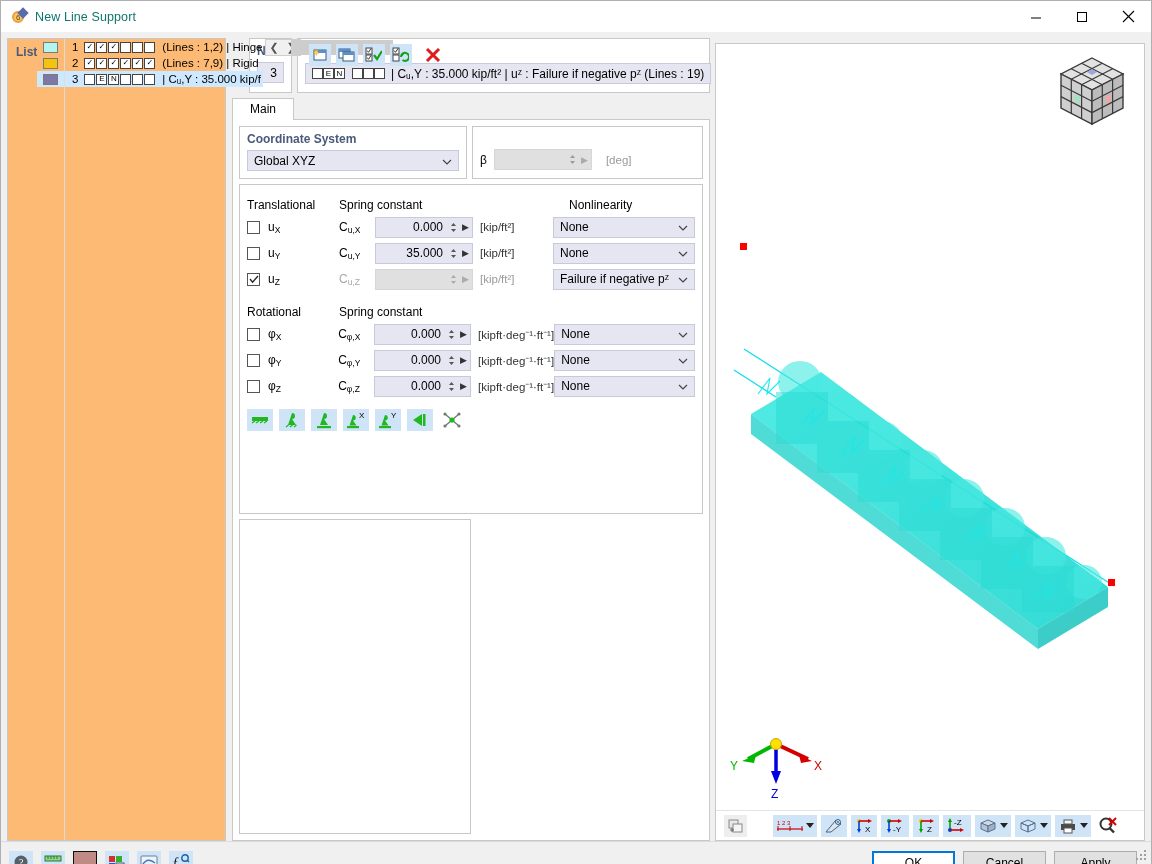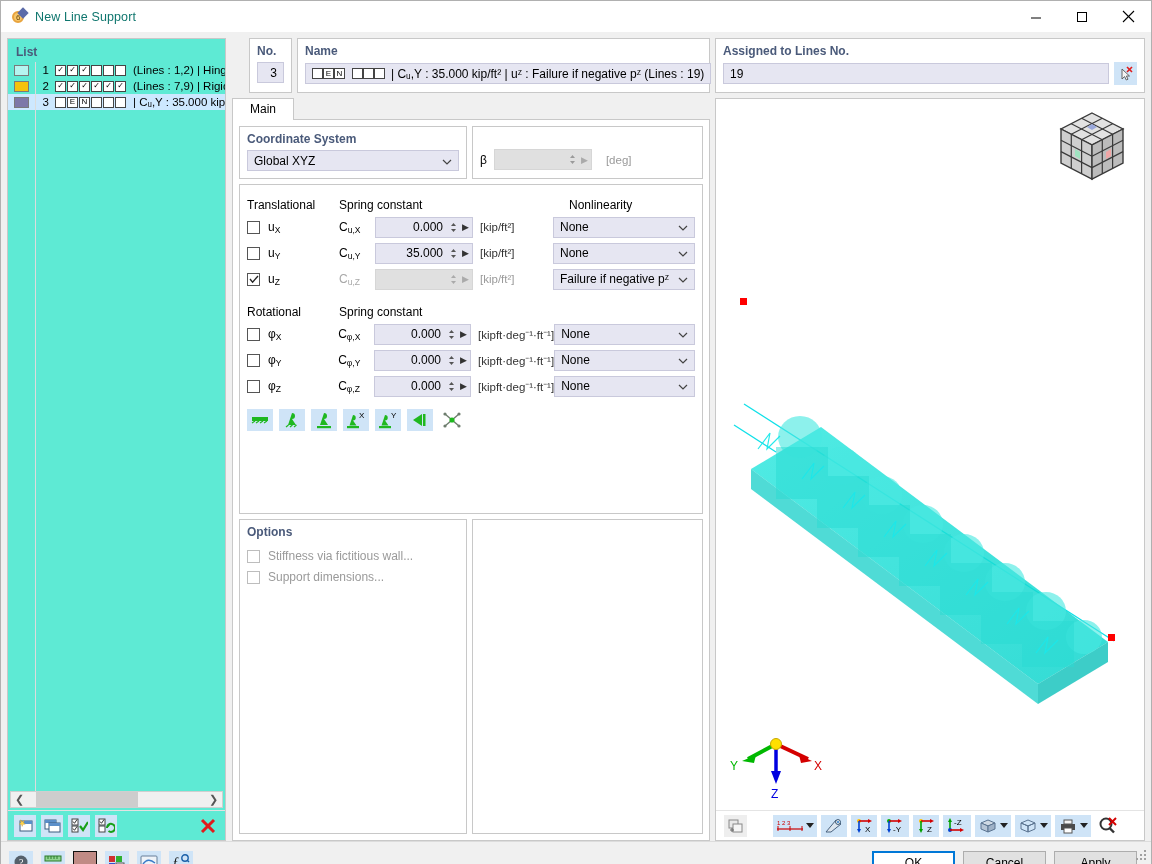--- a/index.html
+++ b/index.html
@@ -44,22 +44,22 @@
   .winbtn {
     width: 46px; height: 30px; display: flex; align-items: center; justify-content: center;
     background: transparent; border: none; cursor: default;
   }
   .winbtn svg { display: block; }
   
   .body { flex: 1; display: flex; position: relative; }
   
   .left-panel {
     width: 219px; margin: 6px 0 0 6px; margin-bottom: 0;
-    background: #5eead4; border: 1px solid #c8c8c8;
-    display: flex; flex-direction: column;
+    background: #fdba74; border: 1px solid #c8c8c8;
+    display: flex; flex-direction: row;
     height: 803px;
   }
   .panel-label {
     font-size: 12px; font-weight: bold; color: #4a5a7a;
     padding: 6px 0 3px 8px;
   }
   .list-rows { flex: 1; position: relative; }
   .list-row {
     display: flex; align-items: center; height: 16px;
     font-size: 11.5px; color: #000; white-space: nowrap; overflow: hidden;
@@ -643,52 +643,28 @@
                   <circle cx="3" cy="2" r="1.6" fill="#6e7d6e"></circle>
                   <circle cx="17" cy="2" r="1.6" fill="#6e7d6e"></circle>
                   <circle cx="3" cy="14" r="1.6" fill="#6e7d6e"></circle>
                   <circle cx="17" cy="14" r="1.6" fill="#6e7d6e"></circle>
                 </svg>
             </div>
           </div>
         </div>
 
         <div class="opt-row">
-          <div class="box opt-box">
-            <div class="box-title">Options</div>
-            <div class="opt-item" style="margin-top:7px;">
-              <span class="chk dim"></span>
-              <span class="lbl dim">Stiffness via fictitious wall...</span>
-            </div>
-            <div class="opt-item">
-              <span class="chk dim"></span>
-              <span class="lbl dim">Support dimensions...</span>
-            </div>
-          </div>
           <div class="opt-blank"></div>
         </div>
 
 
       </div>
     </div>
 
     <div style="flex:1; display:flex; flex-direction:column; margin-top:6px;">
-      <div class="box" style="margin-right:6px; margin-left:5px;">
-        <div class="box-title">Assigned to Lines No.</div>
-        <div class="name-row">
-          <div class="field" style="flex:1;">19</div>
-          <div class="icon-btn">
-            <svg width="16" height="16">
-                <path d="M4 3 L4 13 L6.6 10.6 L8.3 14 L10 13.2 L8.4 10 L11.5 10 z" fill="#f4f4f4" stroke="#555" stroke-width=".9"></path>
-                <line x1="9" y1="1" x2="14" y2="6" stroke="#e01b1b" stroke-width="1.6"></line>
-                <line x1="14" y1="1" x2="9" y2="6" stroke="#e01b1b" stroke-width="1.6"></line>
-              </svg>
-          </div>
-        </div>
-      </div>
 
       <div class="right-panel" style="margin-top:5px;">
         <div class="viewport">
 
           <svg width="78" height="82" style="position:absolute; right:13px; top:8px;">
             <g stroke="#3a3a3a" stroke-width="1.4">
               <polygon points="39,6 70,22 39,38 8,22" fill="#e2e2e2"></polygon>
               <polygon points="8,22 39,38 39,72 8,56" fill="#cfcfcf"></polygon>
               <polygon points="70,22 39,38 39,72 70,56" fill="#bcbcbc"></polygon>
               <line x1="18.3" y1="16.7" x2="49.3" y2="32.7" stroke-width="1.2"></line>

